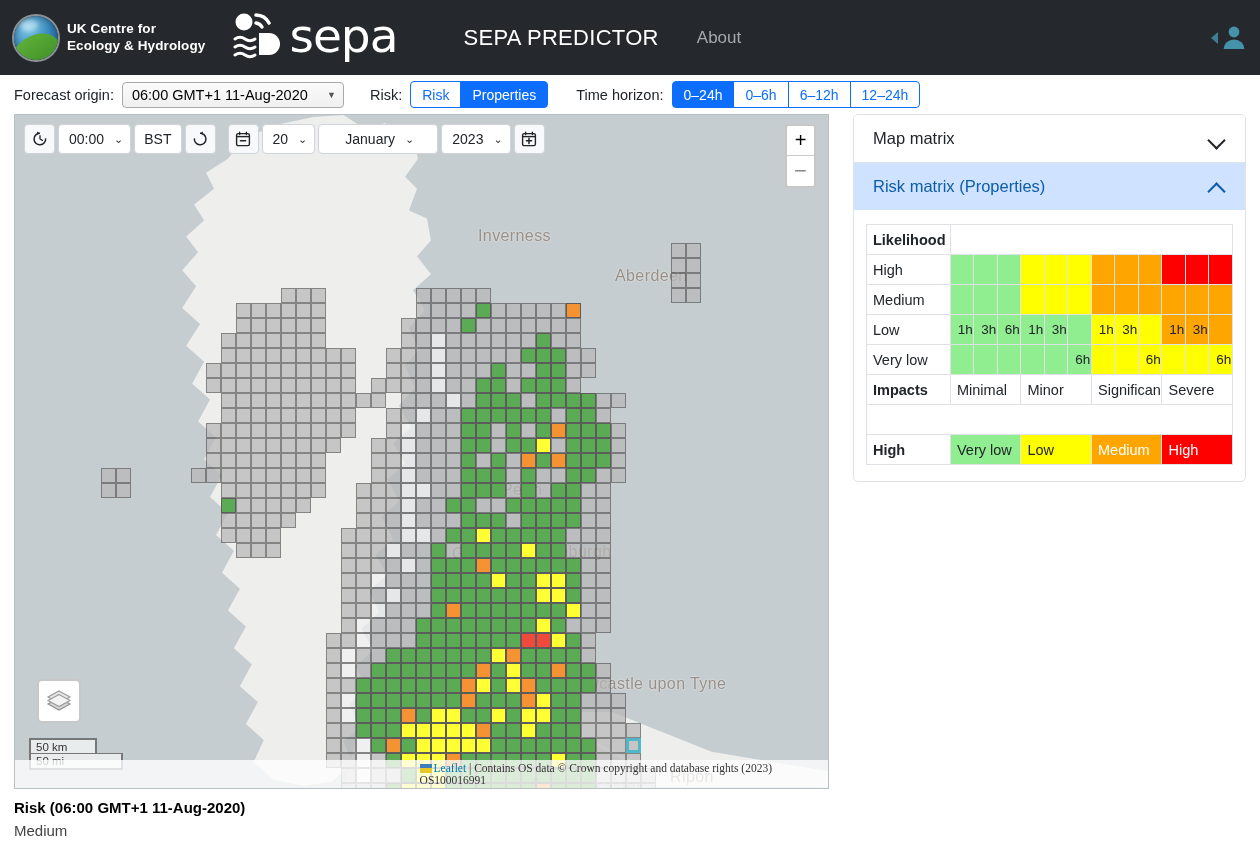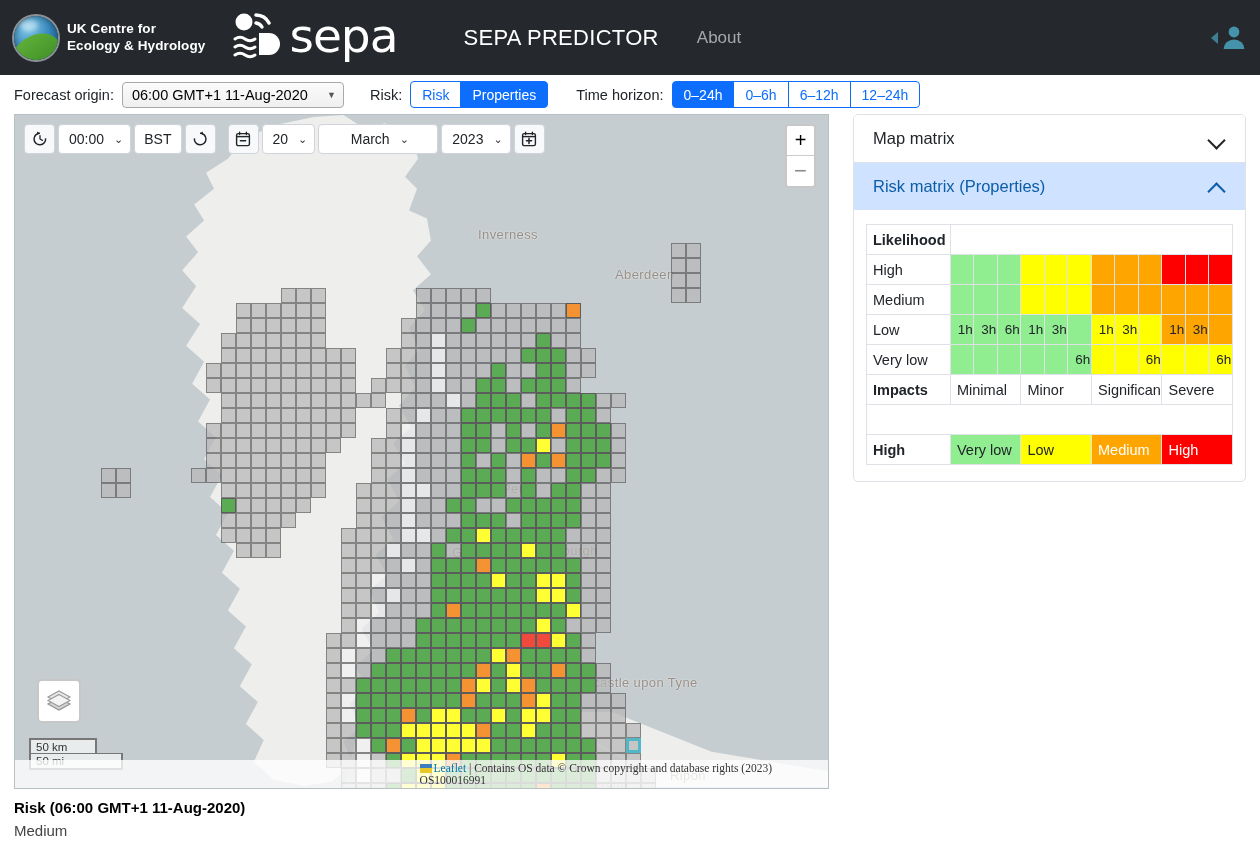--- a/index.html
+++ b/index.html
@@ -189,21 +189,21 @@
   .attrib a { color: #0078a8; text-decoration: none; }
   .lf-mark {
     display: inline-block; width: 12px; height: 9px; vertical-align: -1px;
     background: linear-gradient(to bottom, #3d7ebd 0 50%, #e8c72b 50% 100%);
     margin-right: 2px;
   }
 
   
   .place {
     position: absolute; z-index: 12;
-    color: #9a8f86; font-size: 13px; letter-spacing: .4px;
+    color: #9a8f86; font-size: 16px; letter-spacing: .4px;
     text-shadow: 0 0 2px rgba(255,255,255,.85);
     pointer-events: none;
     text-align: center;
   }
 
   
   .gridcell { position: absolute; z-index: 20; border: 1px solid #5c5c5c; }
   .sel-cell { box-shadow: 0 0 0 2px #17a2b8 inset; border-color: #17a2b8 !important; }
 
   
@@ -1122,21 +1122,21 @@
           <path d="M1.6 5.6 H14.4" stroke="#212529" stroke-width="1.4"></path>
           <path d="M4.6 1.2 V3.6 M11.4 1.2 V3.6" stroke="#212529" stroke-width="1.4" stroke-linecap="round"></path>
           <path d="M5.4 9.8 H10.6" stroke="#212529" stroke-width="1.5" stroke-linecap="round"></path>
         </svg>
       </div>
       <div class="tt-box tt-sel">
         <span>20</span>
         <span class="cv">⌄</span>
       </div>
       <div class="tt-box tt-sel" style="min-width:120px">
-        <span>March</span>
+        <span>January</span>
         <span class="cv">⌄</span>
       </div>
       <div class="tt-box tt-sel">
         <span>2023</span>
         <span class="cv">⌄</span>
       </div>
       <div class="tt-box tt-icon">
         <svg width="16" height="16" viewBox="0 0 16 16">
           <rect x="1.6" y="2.6" width="12.8" height="12" rx="1.6" stroke="#212529" stroke-width="1.4" fill="none"></rect>
           <path d="M1.6 5.6 H14.4" stroke="#212529" stroke-width="1.4"></path>

